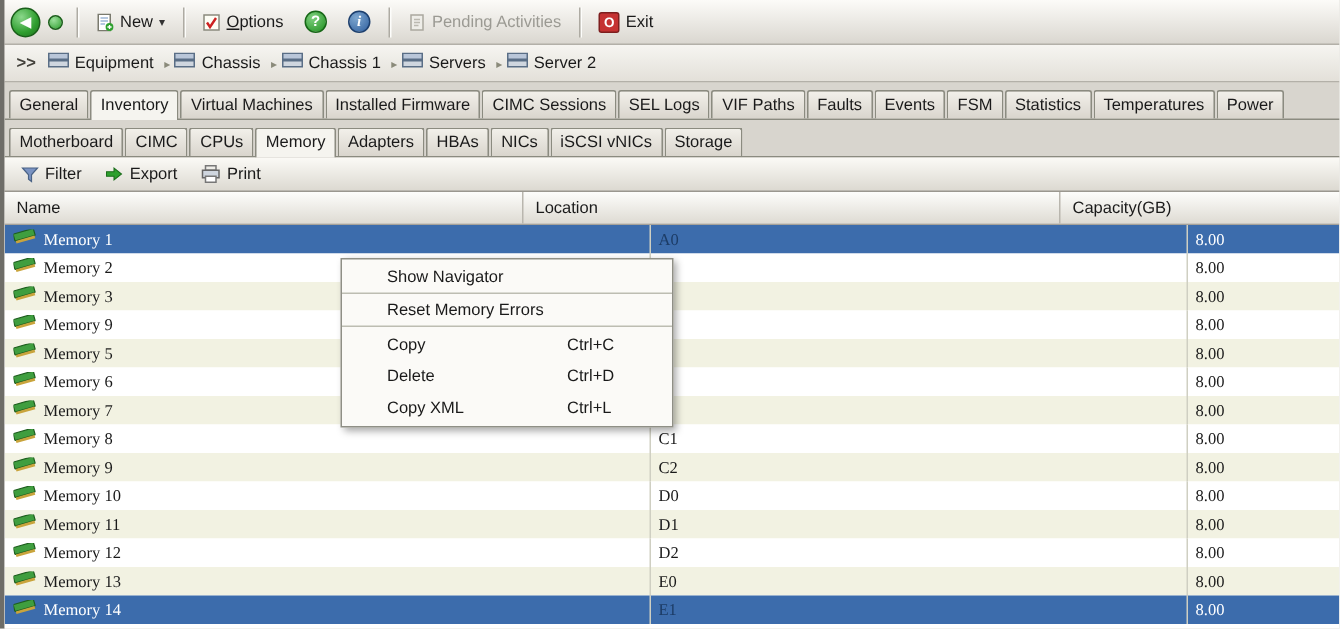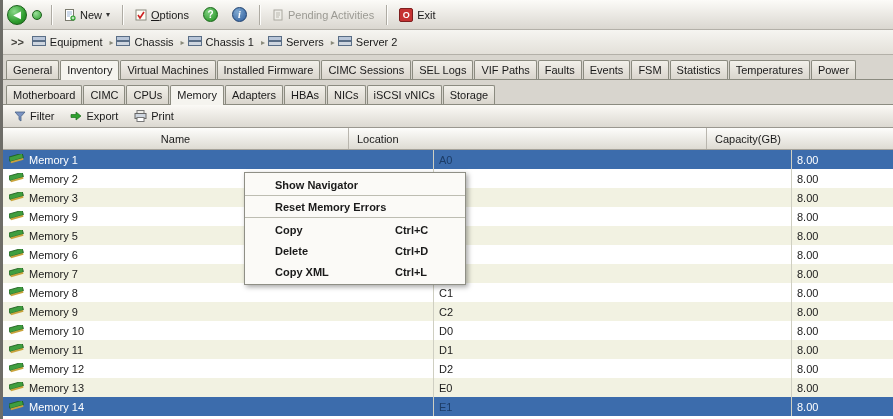--- a/index.html
+++ b/index.html
@@ -85,42 +85,41 @@
   }
   .action { display:flex; align-items:center; gap:4px; padding:2px 6px; cursor:pointer; border:1px solid transparent; }
 
   
   .table { flex:1; display:flex; flex-direction:column; background:#fff; overflow:hidden; }
   .thead {
     flex:none; display:flex; height:22px;
     background:linear-gradient(#fdfdfb,#dedbd3); border-bottom:1px solid #a5a29a;
   }
   .th { display:flex; align-items:center; padding:0 8px; border-right:1px solid #b9b6ae; cursor:pointer; }
-  .thead .th:nth-of-type(1) { width:346px;justify-content:center; }
+  .thead .th:nth-of-type(1) { width:346px; }
   .thead .th:nth-of-type(2) { width:358px; }
   .thead .th:nth-of-type(3) { flex:1; border-right:none; }
 
   .tbody { flex:1; overflow:hidden; background:#fff; }
-  .row { display:flex; height:19px; align-items:stretch; cursor:default; }
+  .row { display:flex; height:19px; align-items:stretch; cursor:default;font-family:Liberation Serif, serif; }
   .tbody .row:nth-of-type(odd)  { background:#f2f2e2; }
   .tbody .row:nth-of-type(even) { background:#ffffff; }
   .tbody .row.selected { background:#3c6cac; color:#fff; }
   .cell { display:flex; align-items:center; padding:0 5px; }
   .c-name { width:430px; gap:5px; padding-left:6px; }
   .c-loc  { width:358px; border-left:1px solid #cfcfc2; }
   .c-cap  { flex:1; border-left:1px solid #cfcfc2; }
   .tbody .row.selected .c-loc { color:#1c3c66; }
   .dimm { flex:none; }
 
   
   .context-menu {
-    position:absolute; left:241px; top:172px; width:222px; z-index:20;
+    position:absolute; left:224px; top:172px; width:222px; z-index:20;
     background:#fbfaf7; border:1px solid #8f8f86; box-shadow:2px 2px 5px rgba(0,0,0,.35);
     padding:2px 0;
-    font-weight:bold;
   }
   .menu-item {
     display:flex; align-items:center; height:21px; padding:0 14px 0 30px; cursor:pointer;
     color:#1a1a1a; white-space:nowrap;
   }
   .menu-item.has-sep { border-bottom:1px solid #bdbdb2; margin-bottom:1px; }
   .mi-shortcut { margin-left:auto; width:56px; text-align:left; }
 </style>
 </head>
 <body>

